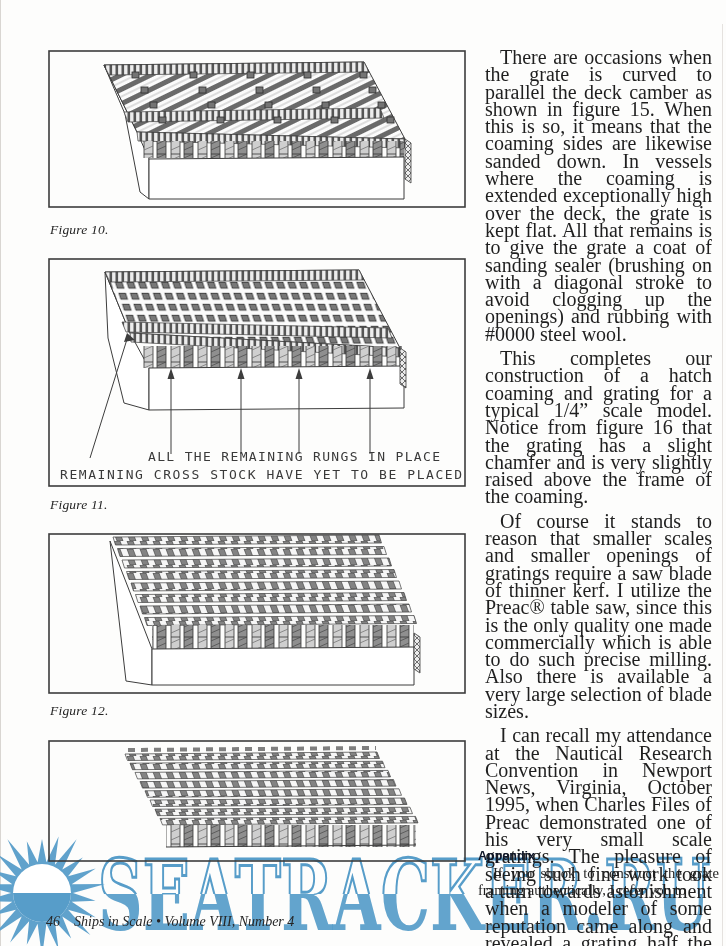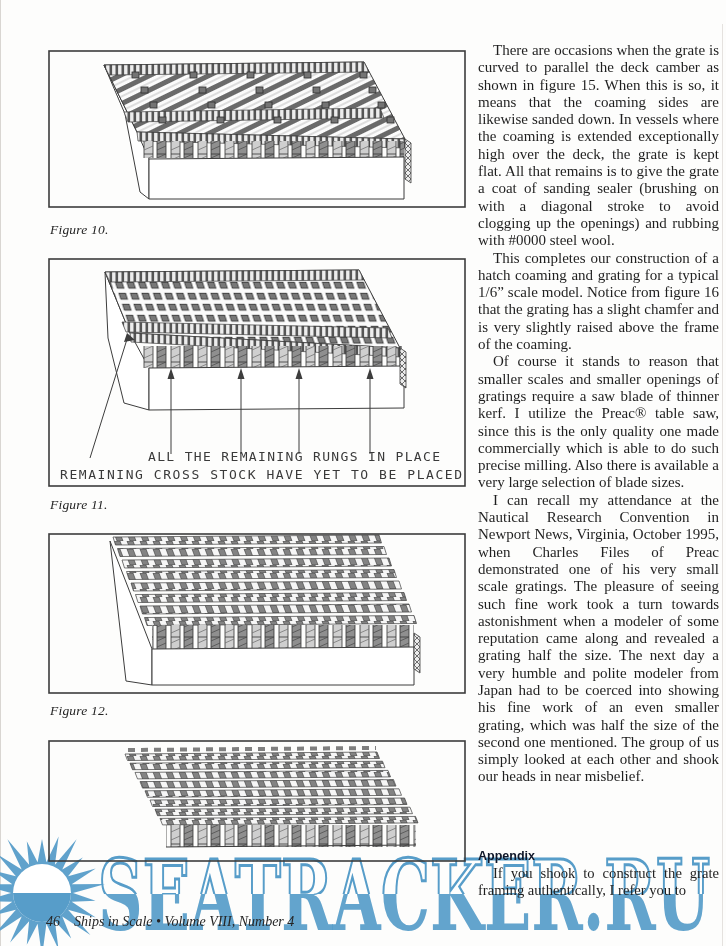--- a/index.html
+++ b/index.html
@@ -13,21 +13,21 @@
   .figbox{position:absolute;}
   .figbox svg{display:block;}
   .caption{
     position:absolute;z-index:2;font-style:italic;font-size:13.5px;
     color:#232323;letter-spacing:.2px;white-space:nowrap;
   }
   .col{
     position:absolute;z-index:2;left:478px;top:42px;width:241px;
     text-align:justify;
   }
-  .col p{margin:0;text-indent:15px;font-size:15px;line-height:17.3px;}
+  .col p{margin:7px;text-indent:15px;font-size:20px;line-height:17.3px;}
   .appendix{position:absolute;z-index:2;left:478px;top:849px;width:241px;text-align:justify;}
   .appendix h3{
     margin:0 0 2px 0;font-family:"Liberation Sans",sans-serif;
     font-size:12.5px;font-weight:bold;color:#0f172a;
   }
   .appendix p{margin:0;text-indent:15px;font-size:14.6px;line-height:17.3px;}
   .footer{
     position:absolute;z-index:2;left:46px;top:914px;font-style:italic;
     font-size:14px;color:#262626;white-space:nowrap;
   }
@@ -225,21 +225,21 @@
         <polygon points="112,78.4 367.5,76.4 370,82.9 114.5,84.9"></polygon>
       </g>
 
       <rect x="118" y="85" width="250" height="22" fill="url(#teeth)"></rect>
       <line x1="118" y1="107" x2="368" y2="105" stroke="#3d3d3d" stroke-width="1"></line>
     </svg>
   </div>
 
   <div class="col">
     <p>There are occasions when the grate is curved to parallel the deck camber as shown in figure 15. When this is so, it means that the coaming sides are likewise sanded down. In vessels where the coaming is extended exceptionally high over the deck, the grate is kept flat. All that remains is to give the grate a coat of sanding sealer (brushing on with a diagonal stroke to avoid clogging up the openings) and rubbing with #0000 steel wool.</p>
-    <p>This completes our construction of a hatch coaming and grating for a typical 1/6” scale model. Notice from figure 16 that the grating has a slight chamfer and is very slightly raised above the frame of the coaming.</p>
+    <p>This completes our construction of a hatch coaming and grating for a typical 1/4” scale model. Notice from figure 16 that the grating has a slight chamfer and is very slightly raised above the frame of the coaming.</p>
     <p>Of course it stands to reason that smaller scales and smaller openings of gratings require a saw blade of thinner kerf. I utilize the Preac® table saw, since this is the only quality one made commercially which is able to do such precise milling. Also there is available a very large selection of blade sizes.</p>
     <p>I can recall my attendance at the Nautical Research Convention in Newport News, Virginia, October 1995, when Charles Files of Preac demonstrated one of his very small scale gratings. The pleasure of seeing such fine work took a turn towards astonishment when a modeler of some reputation came along and revealed a grating half the size. The next day a very humble and polite modeler from Japan had to be coerced into showing his fine work of an even smaller grating, which was half the size of the second one mentioned. The group of us simply looked at each other and shook our heads in near misbelief.</p>
   </div>
 
   <div class="appendix">
     <h3>Appendix</h3>
     <p>If you shook to construct the grate framing authentically, I refer you to</p>
   </div>
 
   <div class="footer">

